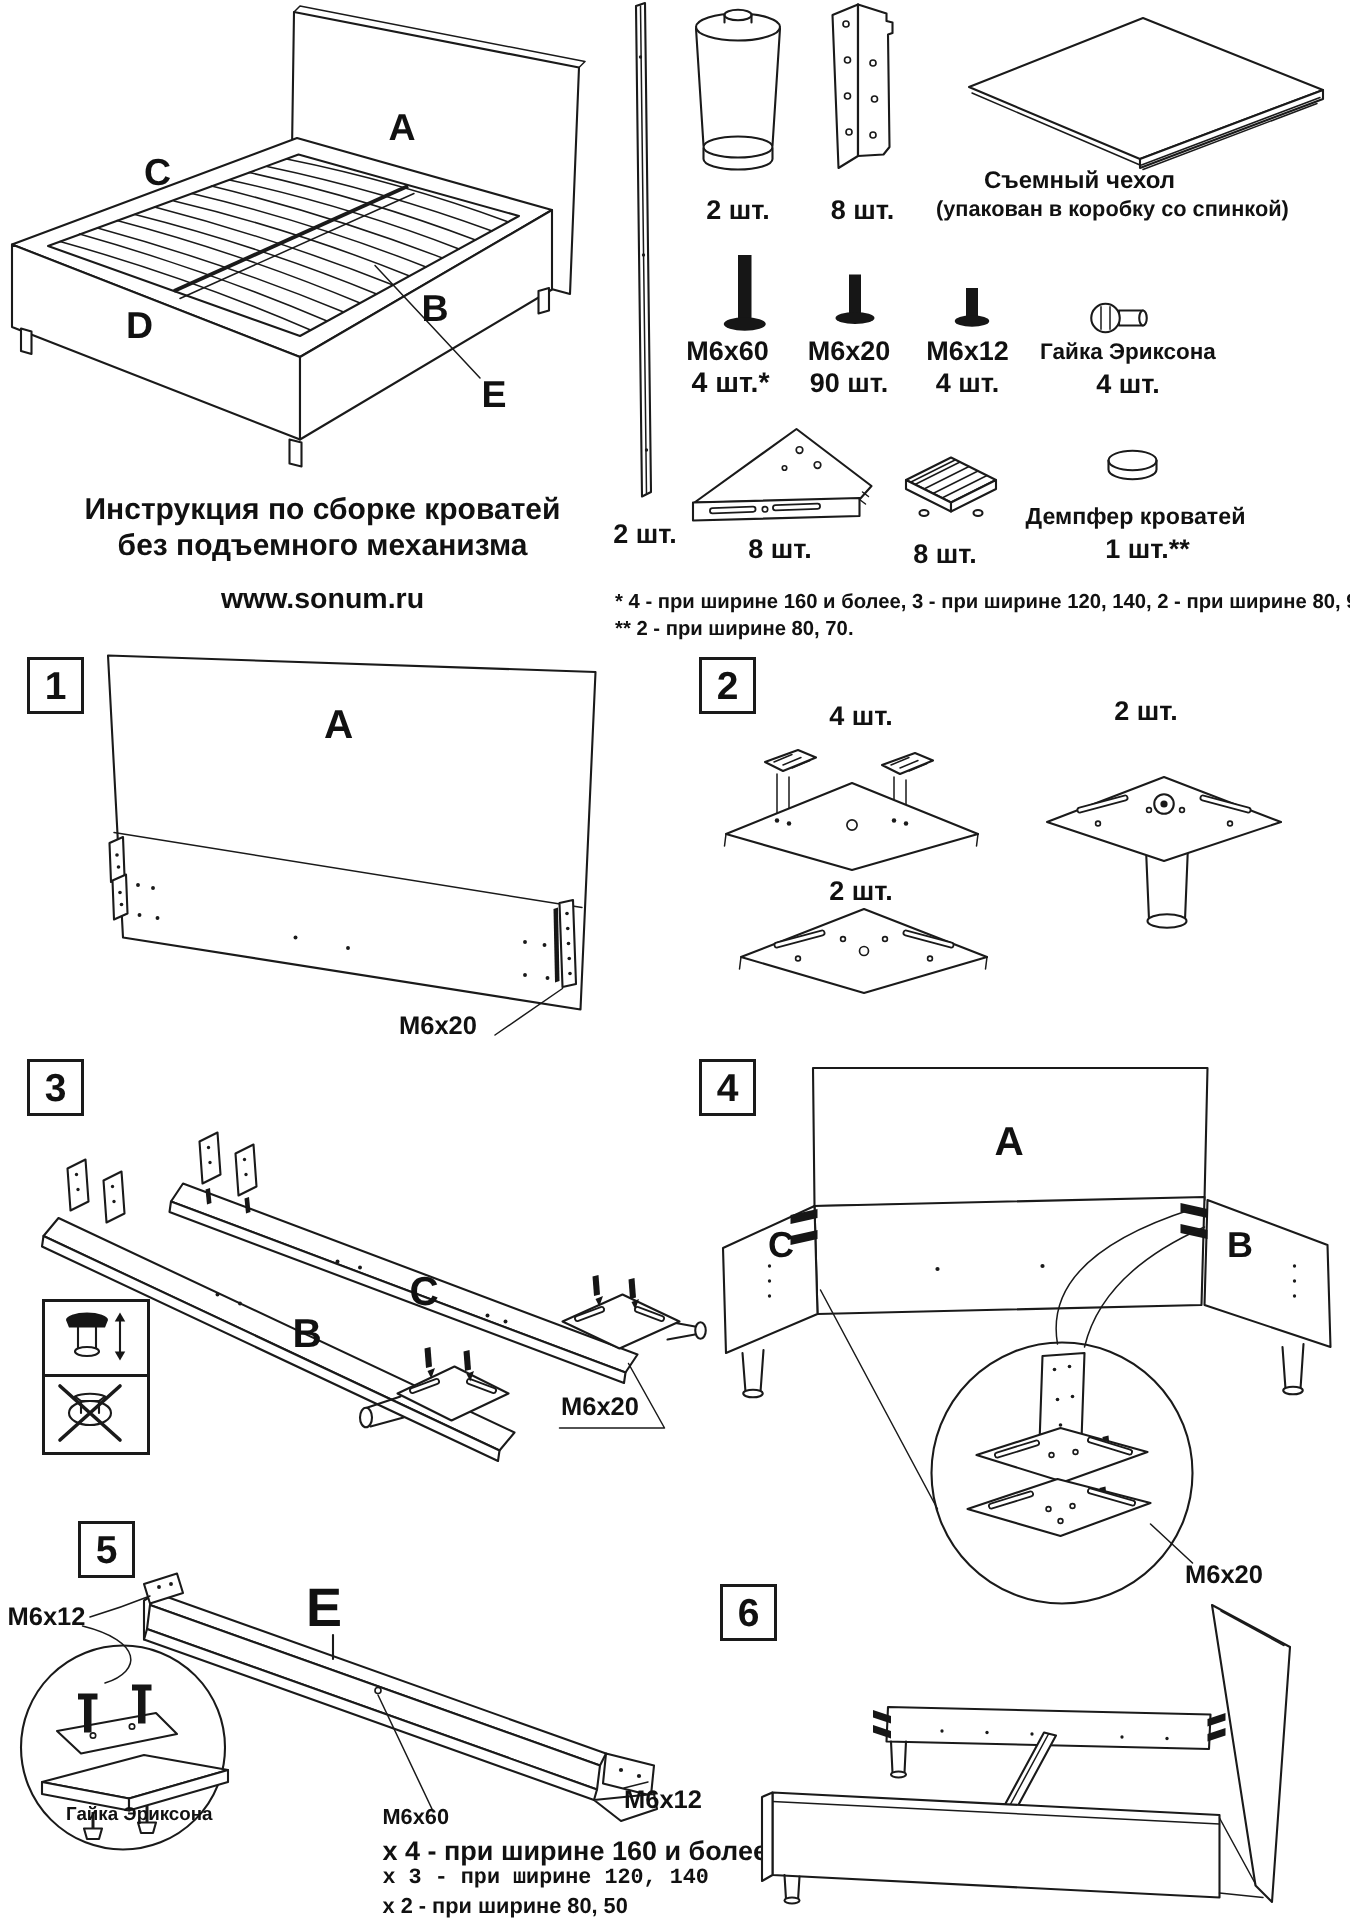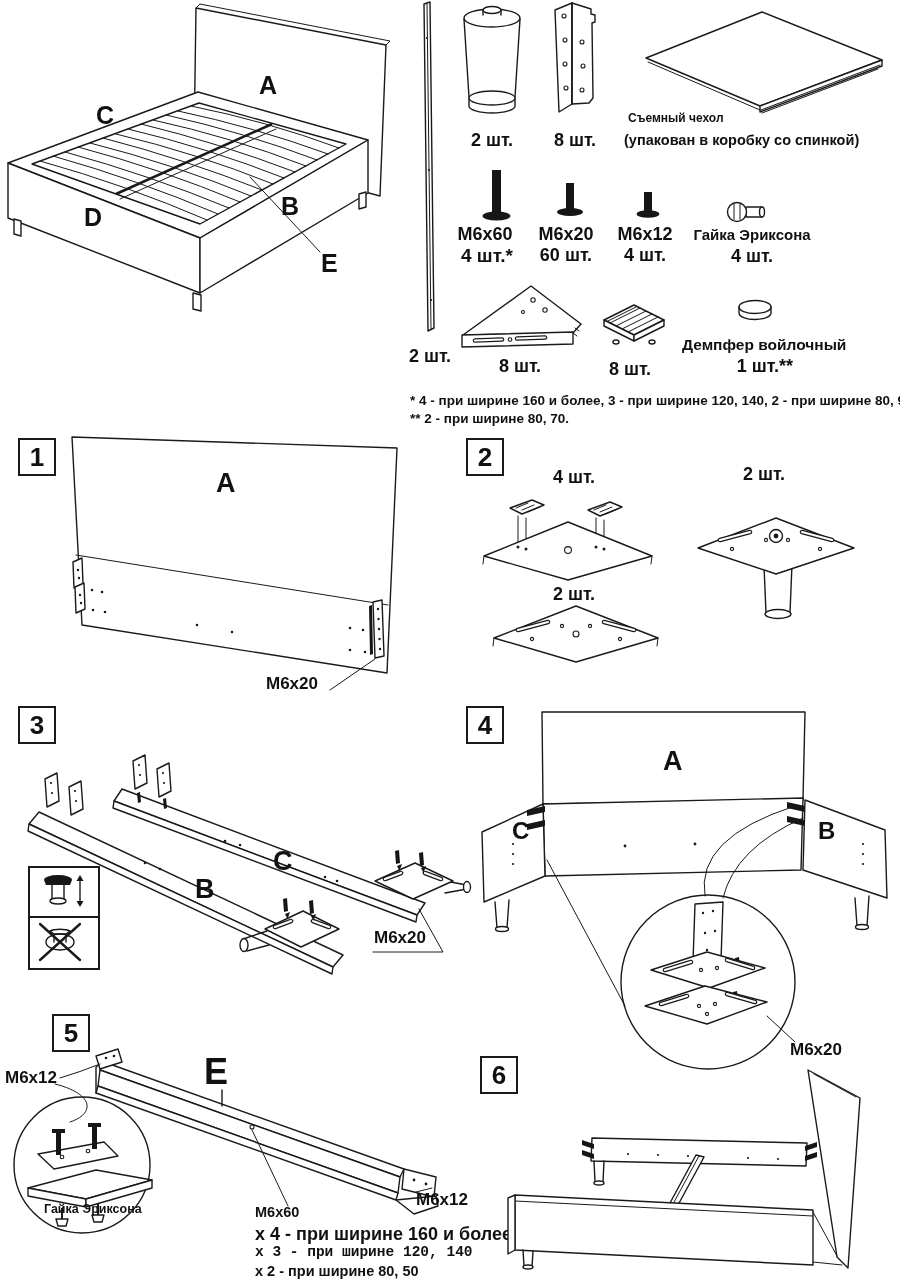--- a/index.html
+++ b/index.html
@@ -54,20 +54,23 @@
     <path class="wf" d="M193,293 L193,309 L201,311 L201,295 Z"></path>
     <path class="wf" d="M359,194 L359,209 L366,207 L366,192 Z"></path>
     <path class="thin" d="M250,177 L320,252"></path>
   </svg>
   <div class="lbl" style="left:259px;top:71px;font-size:25px;">A</div>
   <div class="lbl" style="left:96px;top:101px;font-size:25px;">C</div>
   <div class="lbl" style="left:84px;top:203px;font-size:25px;">D</div>
   <div class="lbl" style="left:281px;top:192px;font-size:25px;">B</div>
   <div class="lbl" style="left:321px;top:249px;font-size:25px;">E</div>
 
+  <div class="lbl ctr" style="left:50px;top:329px;width:330px;font-size:20px;">Инструкция по сборке кроватей</div>
+  <div class="lbl ctr" style="left:50px;top:353px;width:330px;font-size:20px;">без подъемного механизма</div>
+  <div class="lbl ctr" style="left:50px;top:389px;width:330px;font-size:19px;">www.sonum.ru</div>
 
   <svg class="abs" style="left:415px;top:0" width="30" height="340" viewBox="0 0 30 340">
     <path class="wf" d="M9,4 L15,2 L19,328 L13,331 Z"></path>
     <path class="thin" d="M12,4 L16,329"></path>
     <circle class="dot" cx="12" cy="38" r="1.1"></circle>
       <circle class="dot" cx="14" cy="170" r="1.1"></circle>
       <circle class="dot" cx="16" cy="300" r="1.1"></circle>
   </svg>
   <div class="lbl ctr" style="left:398px;top:346px;width:64px;font-size:18px;">2 шт.</div>
 
@@ -93,36 +96,36 @@
       <circle class="hole" cx="38" cy="66" r="2"></circle>
       <circle class="hole" cx="37" cy="90" r="2"></circle>
   </svg>
   <div class="lbl ctr" style="left:543px;top:130px;width:64px;font-size:18px;">8 шт.</div>
 
   <svg class="abs" style="left:632px;top:2" width="262" height="120" viewBox="0 0 262 120">
     <path class="wf" d="M14,56 L130,10 L250,58 L128,104 Z"></path>
     <path class="wf" d="M250,58 L250,64 L128,110 L128,104 Z"></path>
     <path class="thin" d="M248,63 L129,108 M246,67 L130,111 M16,60 L128,108"></path>
   </svg>
-  <div class="lbl" style="left:628px;top:112px;font-size:12px;">Съемный чехол</div>
+  <div class="lbl" style="left:656px;top:112px;font-size:16px;">Съемный чехол</div>
   <div class="lbl" style="left:624px;top:132px;font-size:14.5px;">(упакован в коробку со спинкой)</div>
 
   <svg class="abs" style="left:476px;top:168" width="42" height="56" viewBox="0 0 42 56">
     <rect class="bf" x="16" y="2" width="9" height="44"></rect>
       <ellipse class="bf" cx="20.5" cy="48" rx="14" ry="4.5"></ellipse>
   </svg>
   <div class="lbl ctr" style="left:450px;top:224px;width:70px;font-size:18px;">M6x60</div>
   <div class="lbl ctr" style="left:450px;top:245px;width:74px;font-size:19px;">4 шт.*</div>
 
   <svg class="abs" style="left:550px;top:181" width="40" height="40" viewBox="0 0 40 40">
     <rect class="bf" x="16" y="2" width="8" height="27"></rect>
       <ellipse class="bf" cx="20" cy="31" rx="13" ry="4"></ellipse>
   </svg>
   <div class="lbl ctr" style="left:531px;top:224px;width:70px;font-size:18px;">M6x20</div>
-  <div class="lbl ctr" style="left:531px;top:245px;width:70px;font-size:18px;">60 шт.</div>
+  <div class="lbl ctr" style="left:531px;top:245px;width:70px;font-size:18px;">90 шт.</div>
 
   <svg class="abs" style="left:630px;top:190" width="36" height="32" viewBox="0 0 36 32">
     <rect class="bf" x="14" y="2" width="8" height="20"></rect>
       <ellipse class="bf" cx="18" cy="24" rx="11.5" ry="3.8"></ellipse>
   </svg>
   <div class="lbl ctr" style="left:610px;top:224px;width:70px;font-size:18px;">M6x12</div>
   <div class="lbl ctr" style="left:610px;top:245px;width:70px;font-size:18px;">4 шт.</div>
 
   <svg class="abs" style="left:724px;top:198" width="50" height="30" viewBox="0 0 50 30">
     <path class="wf" d="M22,9 L38,9 L38,19 L22,19 Z"></path>
@@ -155,21 +158,21 @@
     <path class="wf" d="M68,22 L68,28 L38,43 L38,37 Z"></path>
     <ellipse class="wf" cx="20" cy="44" rx="3" ry="2"></ellipse>
       <ellipse class="wf" cx="56" cy="44" rx="3" ry="2"></ellipse>
   </svg>
   <div class="lbl ctr" style="left:598px;top:359px;width:64px;font-size:18px;">8 шт.</div>
 
   <svg class="abs" style="left:733px;top:296" width="46" height="30" viewBox="0 0 46 30">
     <ellipse class="wf" cx="22" cy="11" rx="16" ry="6.5"></ellipse>
     <path class="st" d="M6,11 L6,17 M38,11 L38,17 M6,17 A16,6.5 0 0 0 38,17"></path>
   </svg>
-  <div class="lbl ctr" style="left:682px;top:336px;width:150px;font-size:15.5px;">Демпфер войлочный</div>
+  <div class="lbl ctr" style="left:682px;top:336px;width:150px;font-size:15.5px;">Демпфер кроватей</div>
   <div class="lbl ctr" style="left:700px;top:356px;width:130px;font-size:18px;">1 шт.**</div>
 
   <div class="lbl" style="left:410px;top:393px;font-size:13.5px;">* 4 - при ширине 160 и более, 3 - при ширине 120, 140, 2 - при ширине 80, 90.</div>
   <div class="lbl" style="left:410px;top:411px;font-size:13.5px;">** 2 - при ширине 80, 70.</div>
 
   <div class="stepnum" style="left: 18px; top: 438px;">
       <span style="position:static">1</span>
     </div>
 
   <svg class="abs" style="left:58px;top:426" width="352" height="280" viewBox="0 0 352 280">

